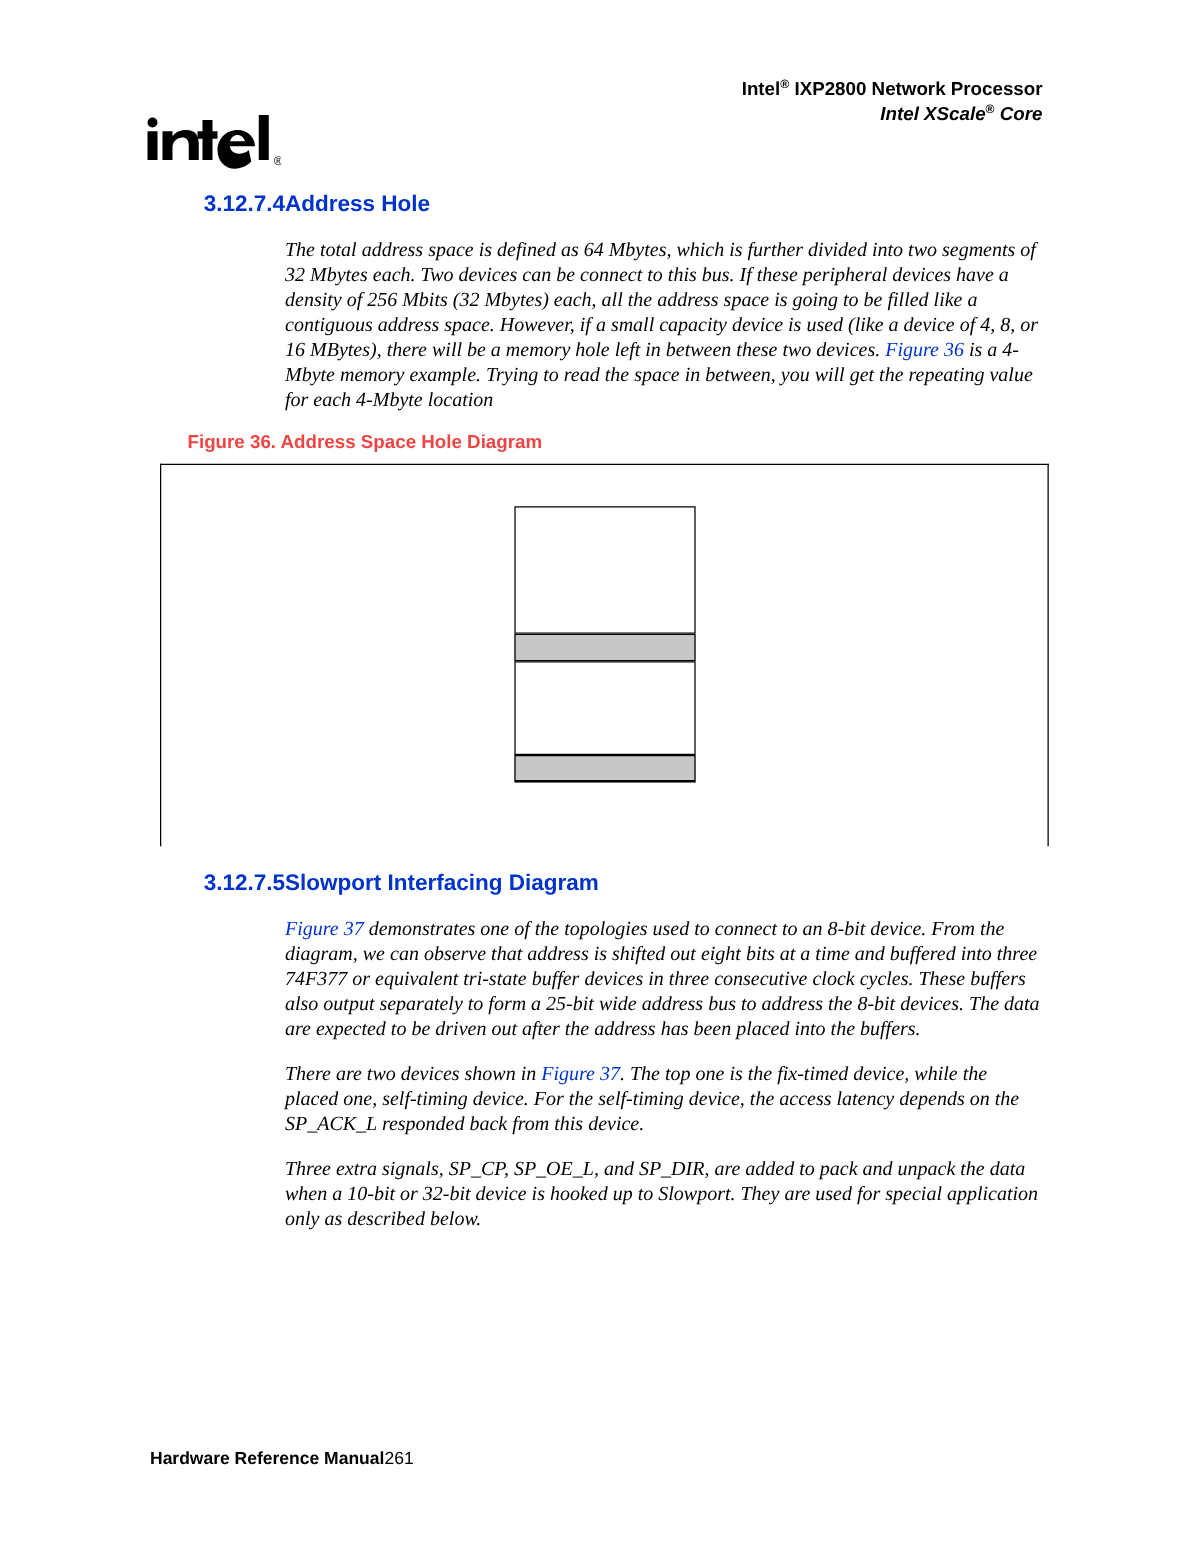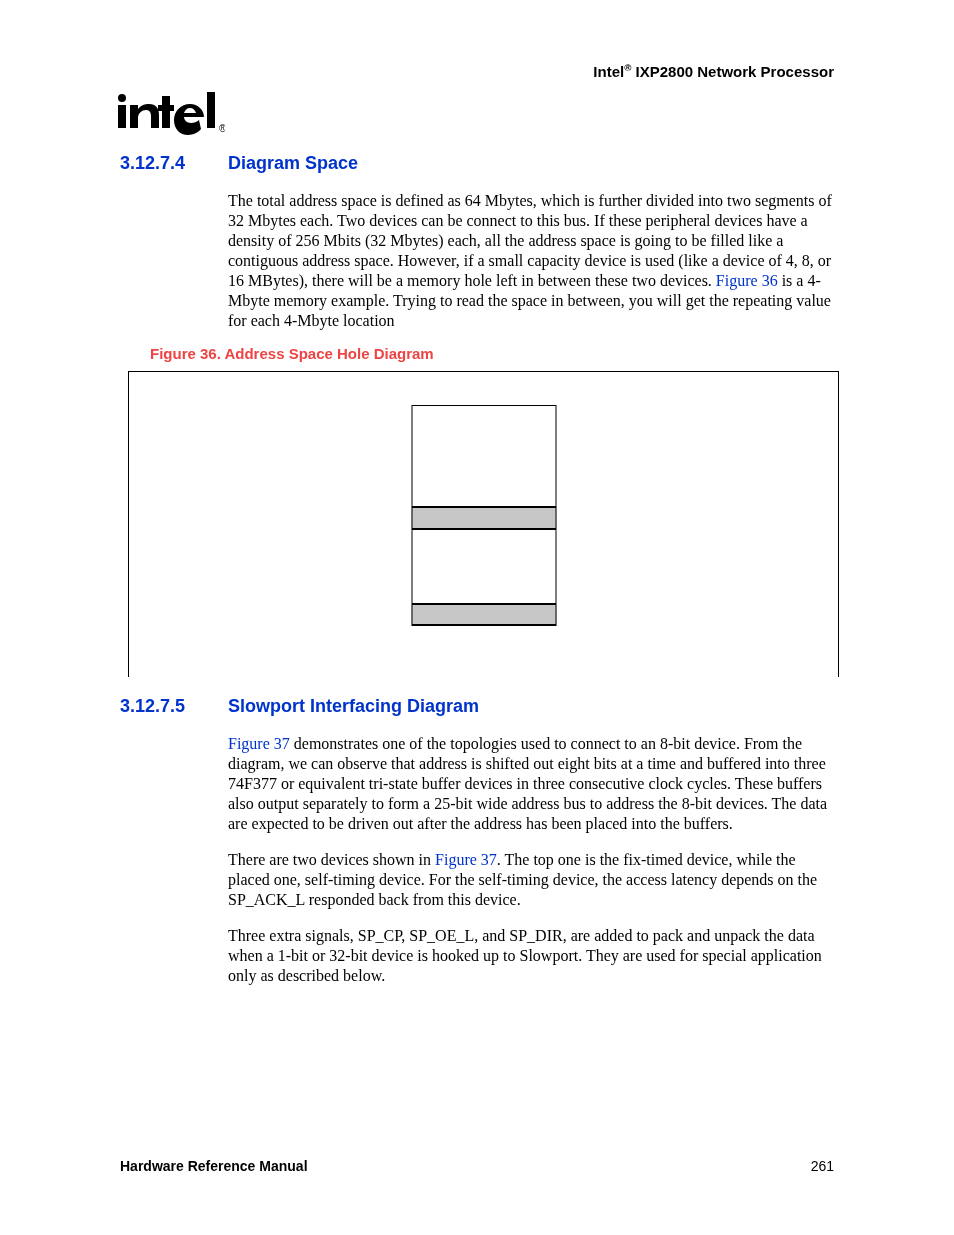--- a/index.html
+++ b/index.html
@@ -43,33 +43,35 @@
   .sec-heading {
     display: flex;
     align-items: baseline;
     color: #0033cc;
     font-family: Arial, Helvetica, sans-serif;
     font-weight: bold;
     font-size: 18px;
     margin-top: 92px;
     margin-left: 0px;
     margin-bottom: 14px;
+    text-align: right;
   }
   .sec-num {
     width: 108px;
     flex: 0 0 108px;
   }
   .sec-title { }
 
   .body-para {
     margin-left: 108px;
     margin-right: 0;
     font-size: 16px;
     line-height: 1.25;
     margin-bottom: 10px;
+    font-style: italic;
   }
   .body-para a.ref { color: #0033cc; text-decoration: none; }
 
   .fig-caption {
     color: #ef4444;
     font-family: Arial, Helvetica, sans-serif;
     font-weight: bold;
     font-size: 15px;
     margin-left: 30px;
     margin-top: 14px;
@@ -102,35 +104,37 @@
   .mem-tall  { height: 102px; background: #fff; }
   .mem-short { height: 22px;  background: #c7c7c7; }
   .mem-med   { height: 75px;  background: #fff; }
 
   .footer {
     position: absolute;
     bottom: 60px;
     left: 120px;
     right: 120px;
     display: flex;
-    justify-content: space-between;
     font-family: Arial, Helvetica, sans-serif;
     font-size: 14px;
   }
   .footer .left { font-weight: bold; }
   .footer .right { }
 </style>
 </head>
 <body>
 
 <div class="page">
 
   <div class="header">
     <div class="line1">
       <span>Intel</span><sup class="reg">®</sup><span> IXP2800 Network Processor</span>
+    </div>
+    <div class="line2">
+      <i><span>Intel XScale</span></i><sup class="reg">®</sup><i><span> Core</span></i>
     </div>
   </div>
 
   <div class="logo">
     <svg width="110" height="50" viewBox="0 0 110 50">
       <g fill="#000">
 
         <circle cx="7" cy="8" r="4"></circle>
 
         <rect x="3" y="15" width="8" height="23"></rect>
@@ -143,21 +147,21 @@
         <path d="M75 14 c8 0 14 6 14 13 h-20 c0 3 3 6 7 6 c3 0 6 -1 8 -3 l2 9 c-2 3 -8 6 -13 6 c-8 0 -14 -6 -14 -15 c0 -9 7 -16 16 -16 z M69 23 h12 c-1 -3 -3 -5 -6 -5 c-3 0 -5 2 -6 5 z"></path>
 
         <rect x="92" y="2" width="8" height="36"></rect>
       </g>
       <text x="104" y="42" font-family="Arial" font-size="10" fill="#000">®</text>
     </svg>
   </div>
 
   <div class="sec-heading">
     <span class="sec-num">3.12.7.4</span>
-    <span class="sec-title">Diagram Space</span>
+    <span class="sec-title">Address Hole</span>
   </div>
 
   <p class="body-para">
     <span>The total address space is defined as 64 Mbytes, which is further divided into two segments of 32 Mbytes each. Two devices can be connect to this bus. If these peripheral devices have a density of 256 Mbits (32 Mbytes) each, all the address space is going to be filled like a contiguous address space. However, if a small capacity device is used (like a device of 4, 8, or 16 MBytes), there will be a memory hole left in between these two devices. </span><a class="ref">Figure 36</a><span> is a 4-Mbyte memory example. Trying to read the space in between, you will get the repeating value for each 4-Mbyte location</span>
   </p>
 
   <div class="fig-caption">Figure 36. Address Space Hole Diagram</div>
 
   <div class="figure-box">
     <div class="mem-diagram">
@@ -174,20 +178,20 @@
   </div>
 
   <p class="body-para">
     <a class="ref">Figure 37</a><span> demonstrates one of the topologies used to connect to an 8-bit device. From the diagram, we can observe that address is shifted out eight bits at a time and buffered into three 74F377 or equivalent tri-state buffer devices in three consecutive clock cycles. These buffers also output separately to form a 25-bit wide address bus to address the 8-bit devices. The data are expected to be driven out after the address has been placed into the buffers.</span>
   </p>
 
   <p class="body-para">
     <span>There are two devices shown in </span><a class="ref">Figure 37</a><span>. The top one is the fix-timed device, while the placed one, self-timing device. For the self-timing device, the access latency depends on the SP_ACK_L responded back from this device.</span>
   </p>
 
-  <p class="body-para">Three extra signals, SP_CP, SP_OE_L, and SP_DIR, are added to pack and unpack the data when a 1-bit or 32-bit device is hooked up to Slowport. They are used for special application only as described below.</p>
+  <p class="body-para">Three extra signals, SP_CP, SP_OE_L, and SP_DIR, are added to pack and unpack the data when a 10-bit or 32-bit device is hooked up to Slowport. They are used for special application only as described below.</p>
 
   <div class="footer">
     <span class="left">Hardware Reference Manual</span>
     <span class="right">261</span>
   </div>
 
 </div>
 
 </body></html>

